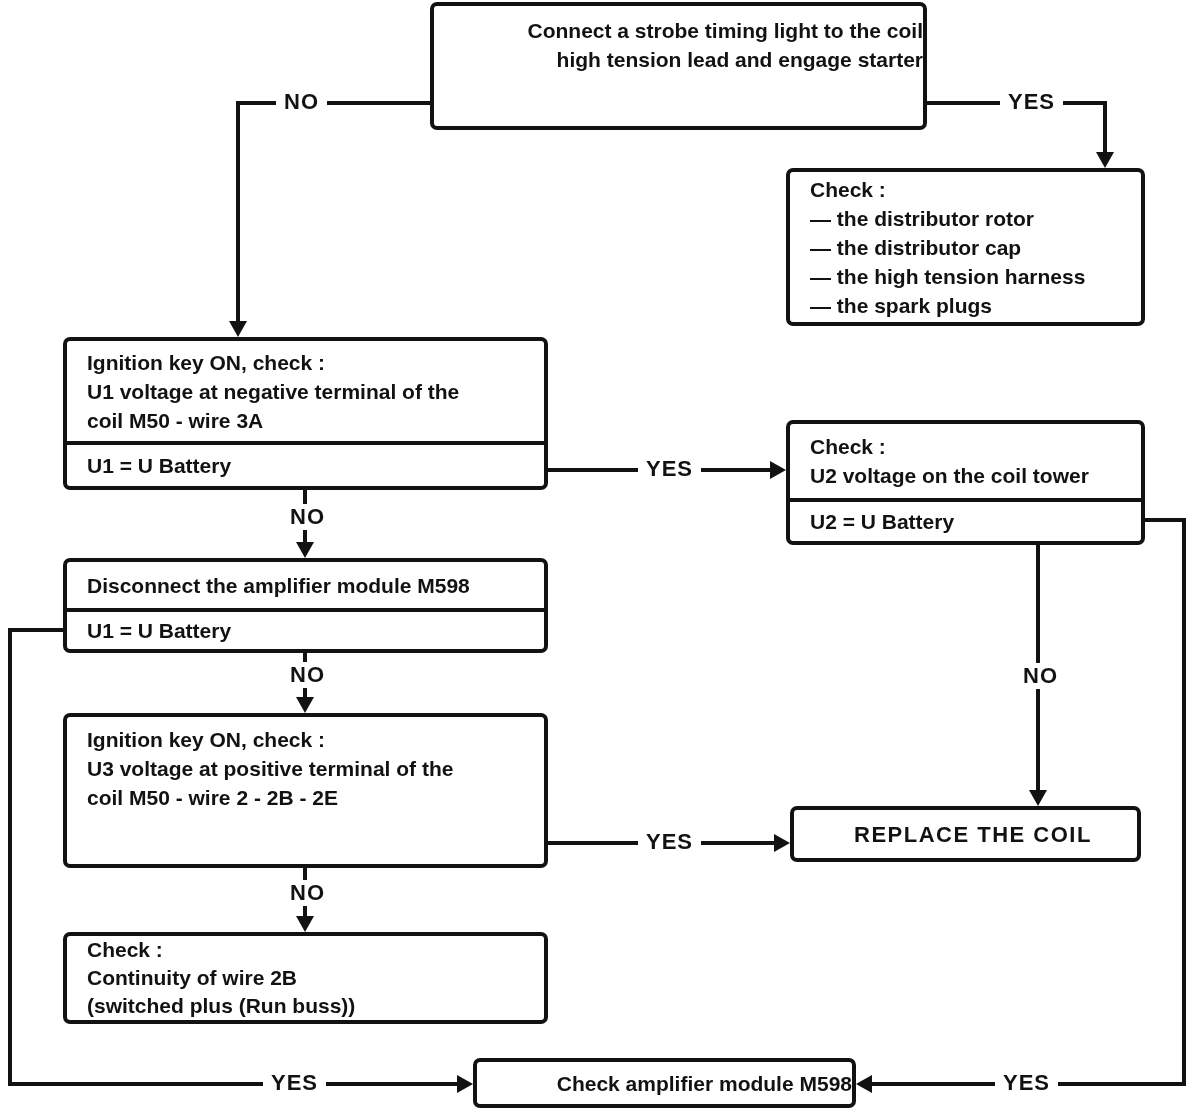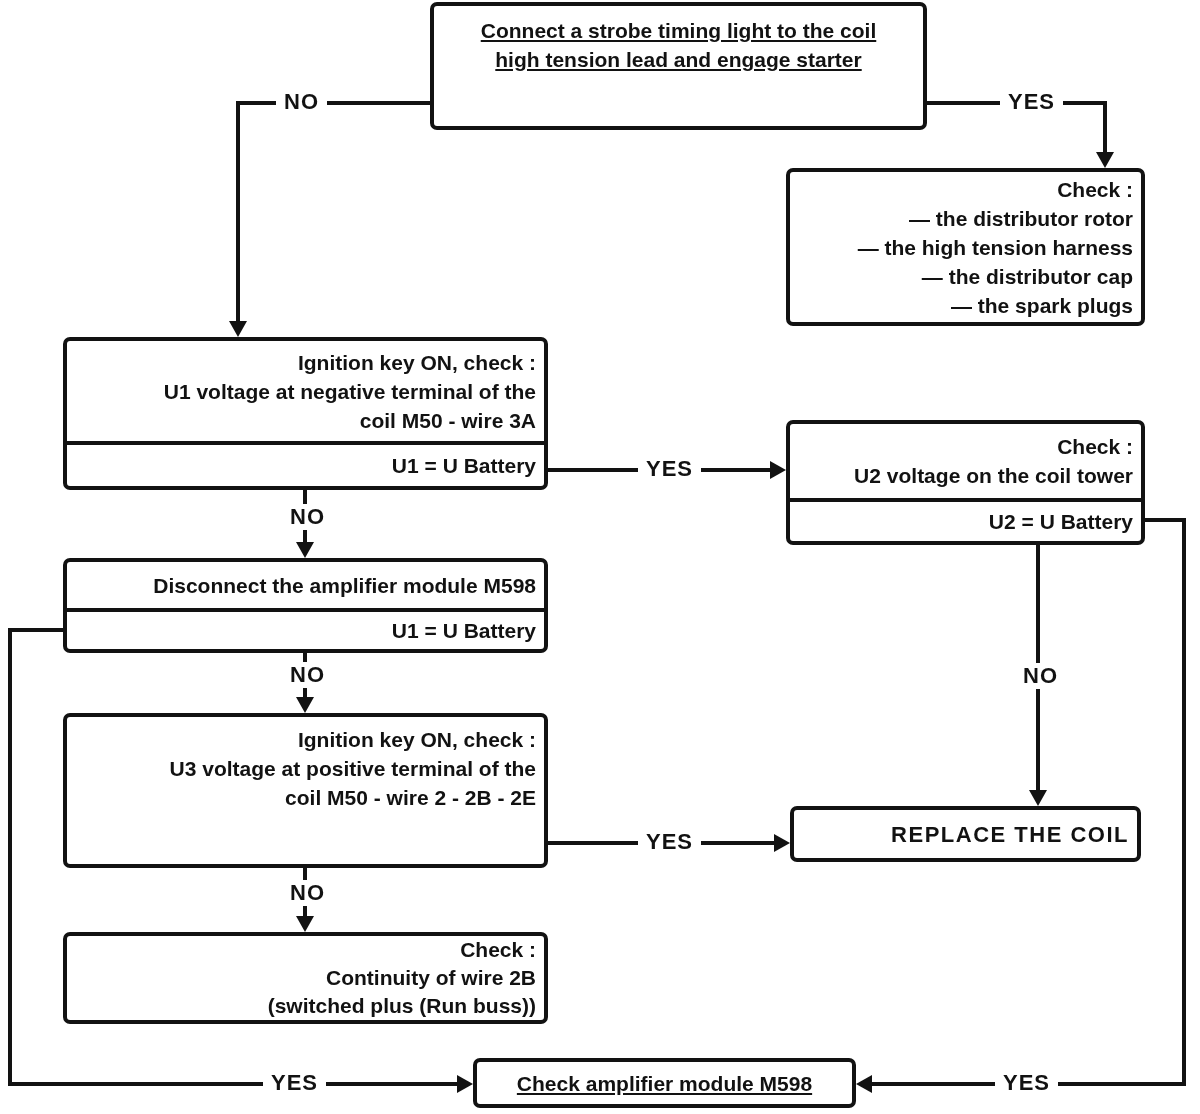--- a/index.html
+++ b/index.html
@@ -7,22 +7,22 @@
   body { background:#fff; font-family:"Liberation Sans", sans-serif; }
   .canvas{
     position:relative; width:1200px; height:1114px; background:var(--paper);
     color:var(--ink); font-weight:700; font-size:21px; overflow:hidden;
   }
   .node{
     position:absolute; background:var(--paper); border:4px solid var(--ink);
     border-radius:7px; display:flex; flex-direction:column;
   }
   .sec{ display:flex; flex-direction:column; justify-content:center; }
-  .sec.center{ align-items:center; text-align:center;text-decoration:underline; }
-  .sec.left{ align-items:flex-end; text-align:left; padding-left:20px; padding-right:8px; }
+  .sec.center{ align-items:flex-end; text-align:center; }
+  .sec.left{ align-items:flex-start; text-align:left; padding-left:20px; padding-right:8px; }
   .cond{ border-top:4px solid var(--ink); flex:1; }
   .tline{ line-height:29px; white-space:nowrap; }
   .hline, .vline{ position:absolute; background:var(--ink); }
   .hline{ height:4px; } .vline{ width:4px; }
   .arr-down{ position:absolute; width:0; height:0;
     border-left:9px solid transparent; border-right:9px solid transparent;
     border-top:16px solid var(--ink); }
   .arr-right{ position:absolute; width:0; height:0;
     border-top:9px solid transparent; border-bottom:9px solid transparent;
     border-left:16px solid var(--ink); }
@@ -44,22 +44,22 @@
     <div class="sec center" style="height:78px;">
       <div class="tline">Connect a strobe timing light to the coil</div>
       <div class="tline">high tension lead and engage starter</div>
     </div>
   </div>
 
   <div class="node" style="left:786px; top:168px; width:359px; height:158px;">
     <div class="sec left" style="flex:1;">
       <div class="tline">Check :</div>
       <div class="tline">—  the distributor rotor</div>
+      <div class="tline">—  the distributor cap</div>
       <div class="tline">—  the high tension harness</div>
-      <div class="tline">—  the distributor cap</div>
       <div class="tline">—  the spark plugs</div>
     </div>
   </div>
 
   <div class="node" style="left:63px; top:337px; width:485px; height:153px;">
     <div class="sec left" style="height:100px;">
       <div class="tline">Ignition key ON, check :</div>
       <div class="tline">U1 voltage at negative terminal of the</div>
       <div class="tline">coil M50 - wire 3A</div>
     </div>
@@ -89,21 +89,21 @@
 
   <div class="node" style="left:63px; top:713px; width:485px; height:155px;">
     <div class="sec left" style="height:102px;">
       <div class="tline">Ignition key ON, check :</div>
       <div class="tline">U3 voltage at positive terminal of the</div>
       <div class="tline">coil M50 - wire 2 - 2B - 2E</div>
     </div>
   </div>
 
   <div class="node" style="left:790px; top:806px; width:351px; height:56px;">
-    <div class="sec left caps" style="flex:1;">
+    <div class="sec left caps" style="flex:1;margin-left:40px;">
       <div class="tline">REPLACE THE COIL</div>
     </div>
   </div>
 
   <div class="node" style="left:63px; top:932px; width:485px; height:92px;">
     <div class="sec left" style="flex:1;">
       <div class="tline" style="line-height:28px;">Check :</div>
       <div class="tline" style="line-height:28px;">Continuity of wire 2B</div>
       <div class="tline" style="line-height:28px;">(switched plus (Run buss))</div>
     </div>

